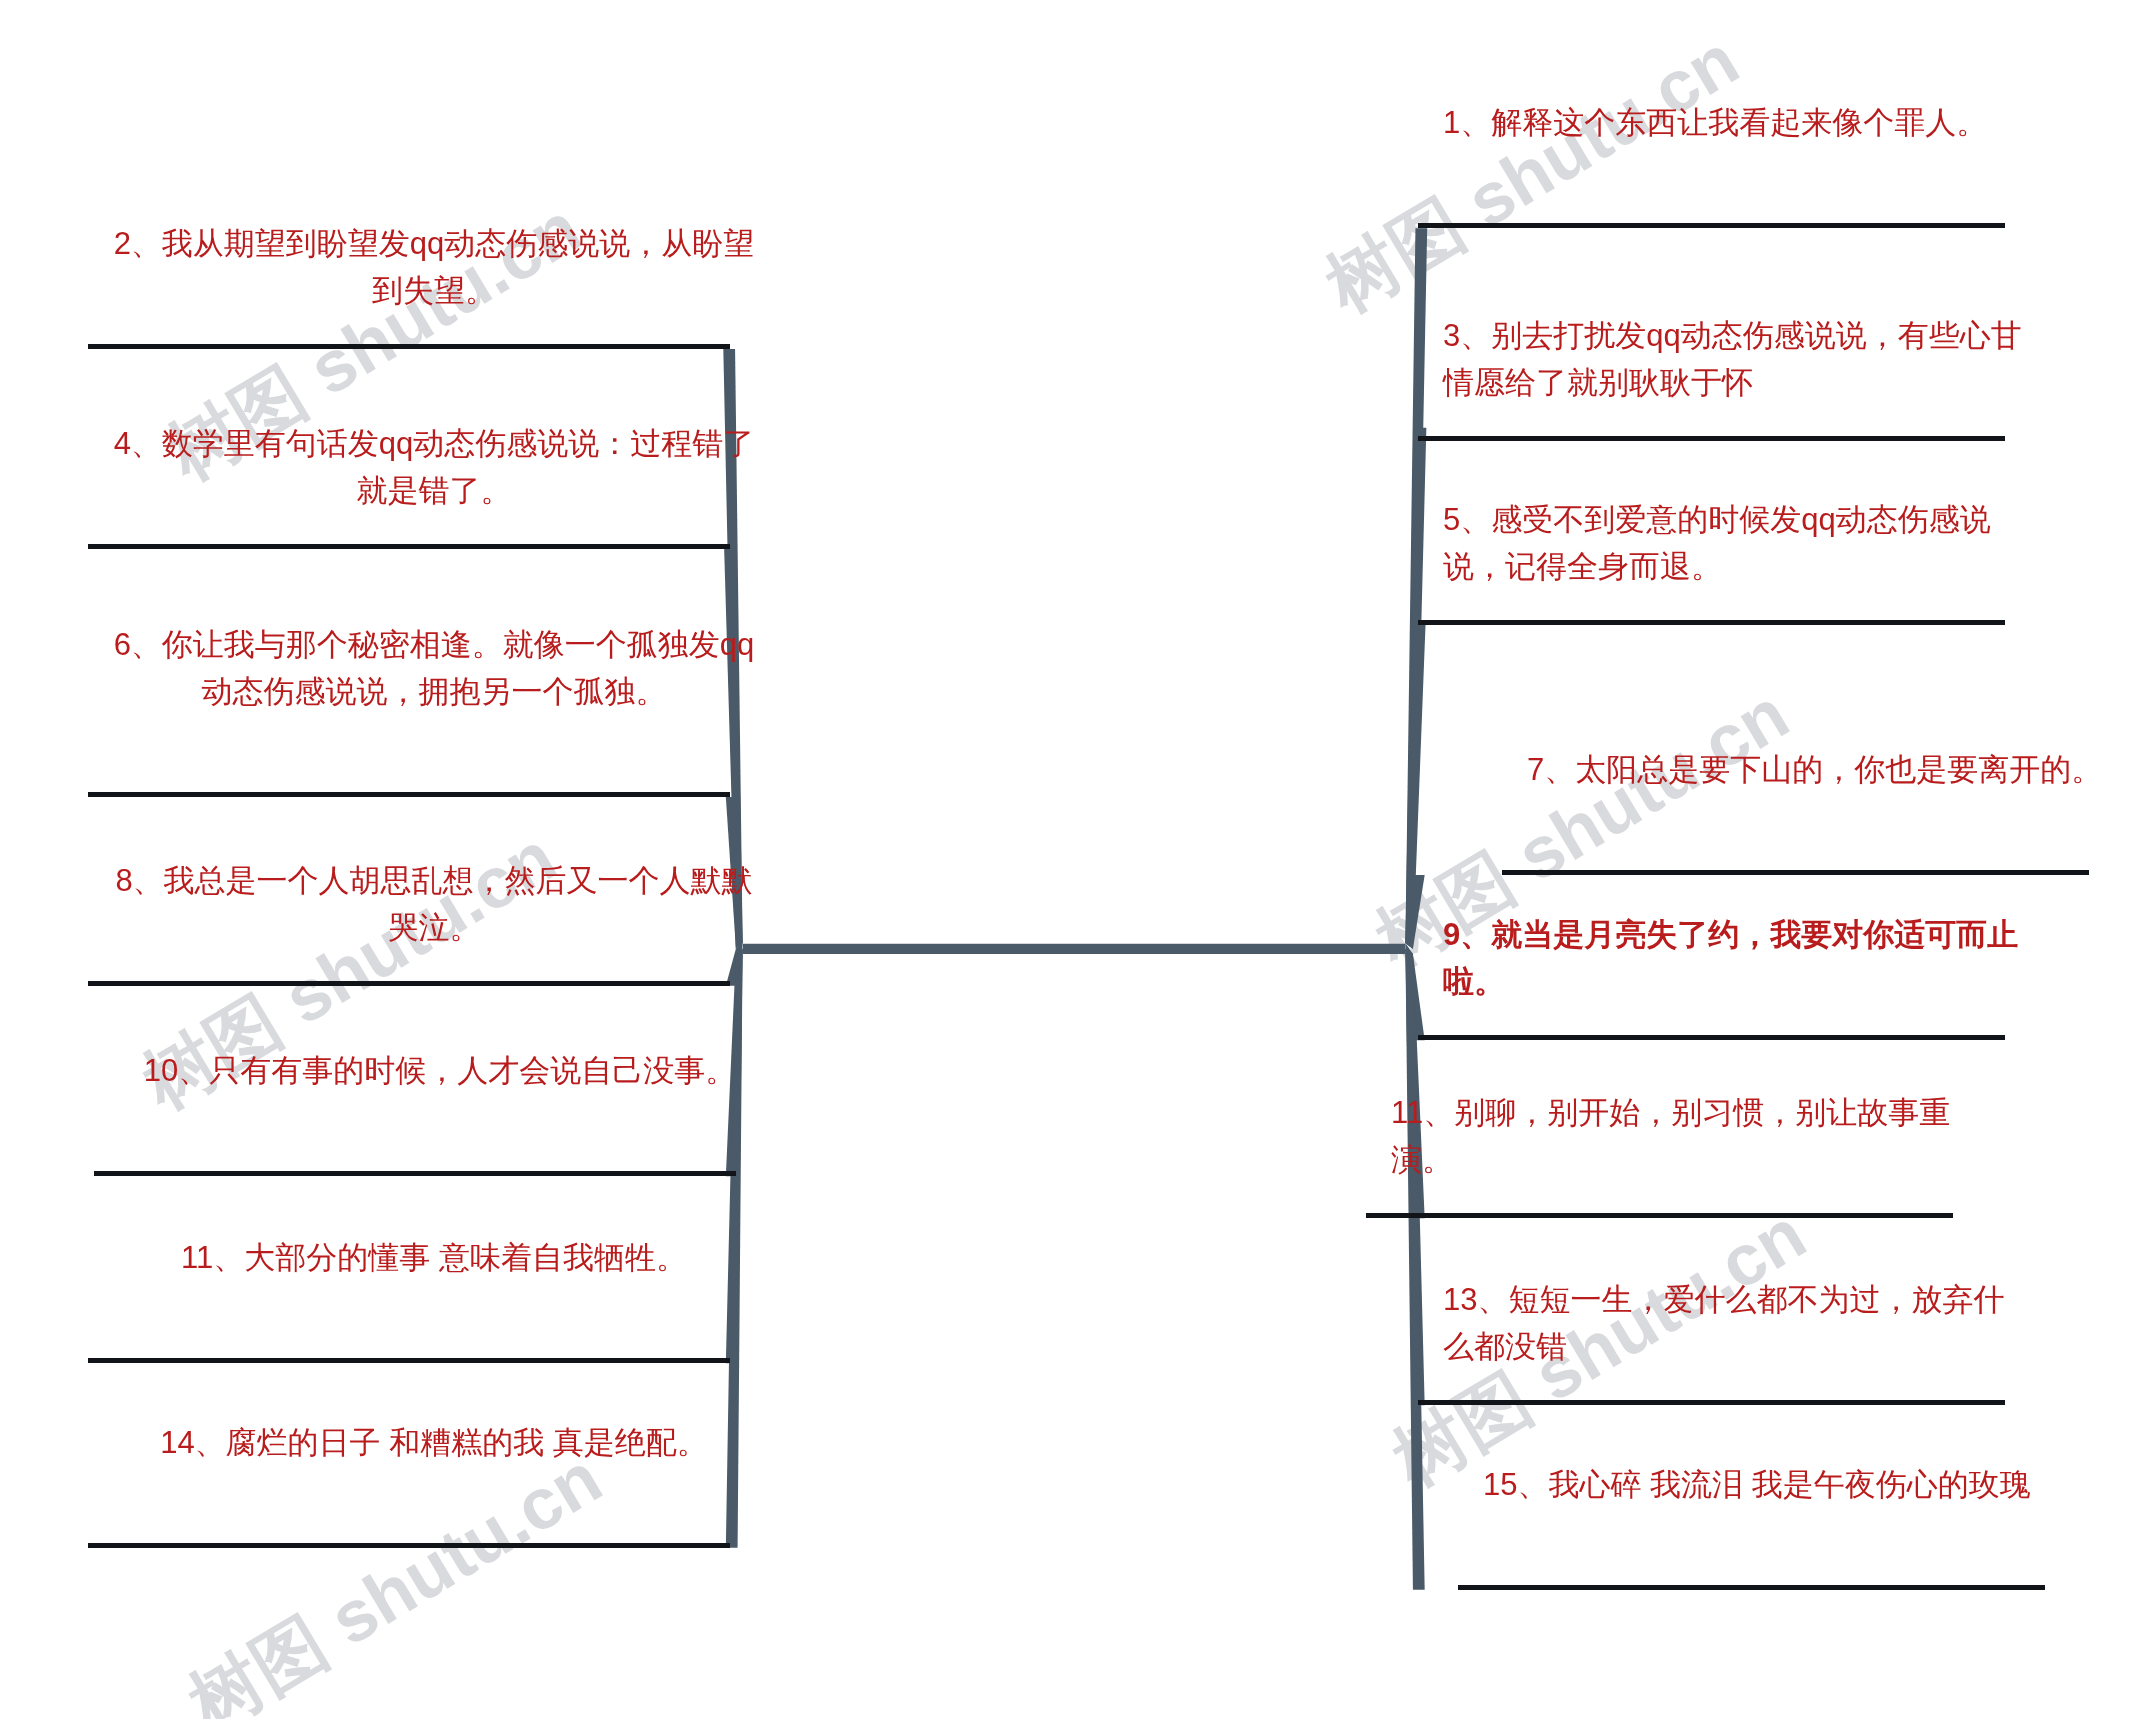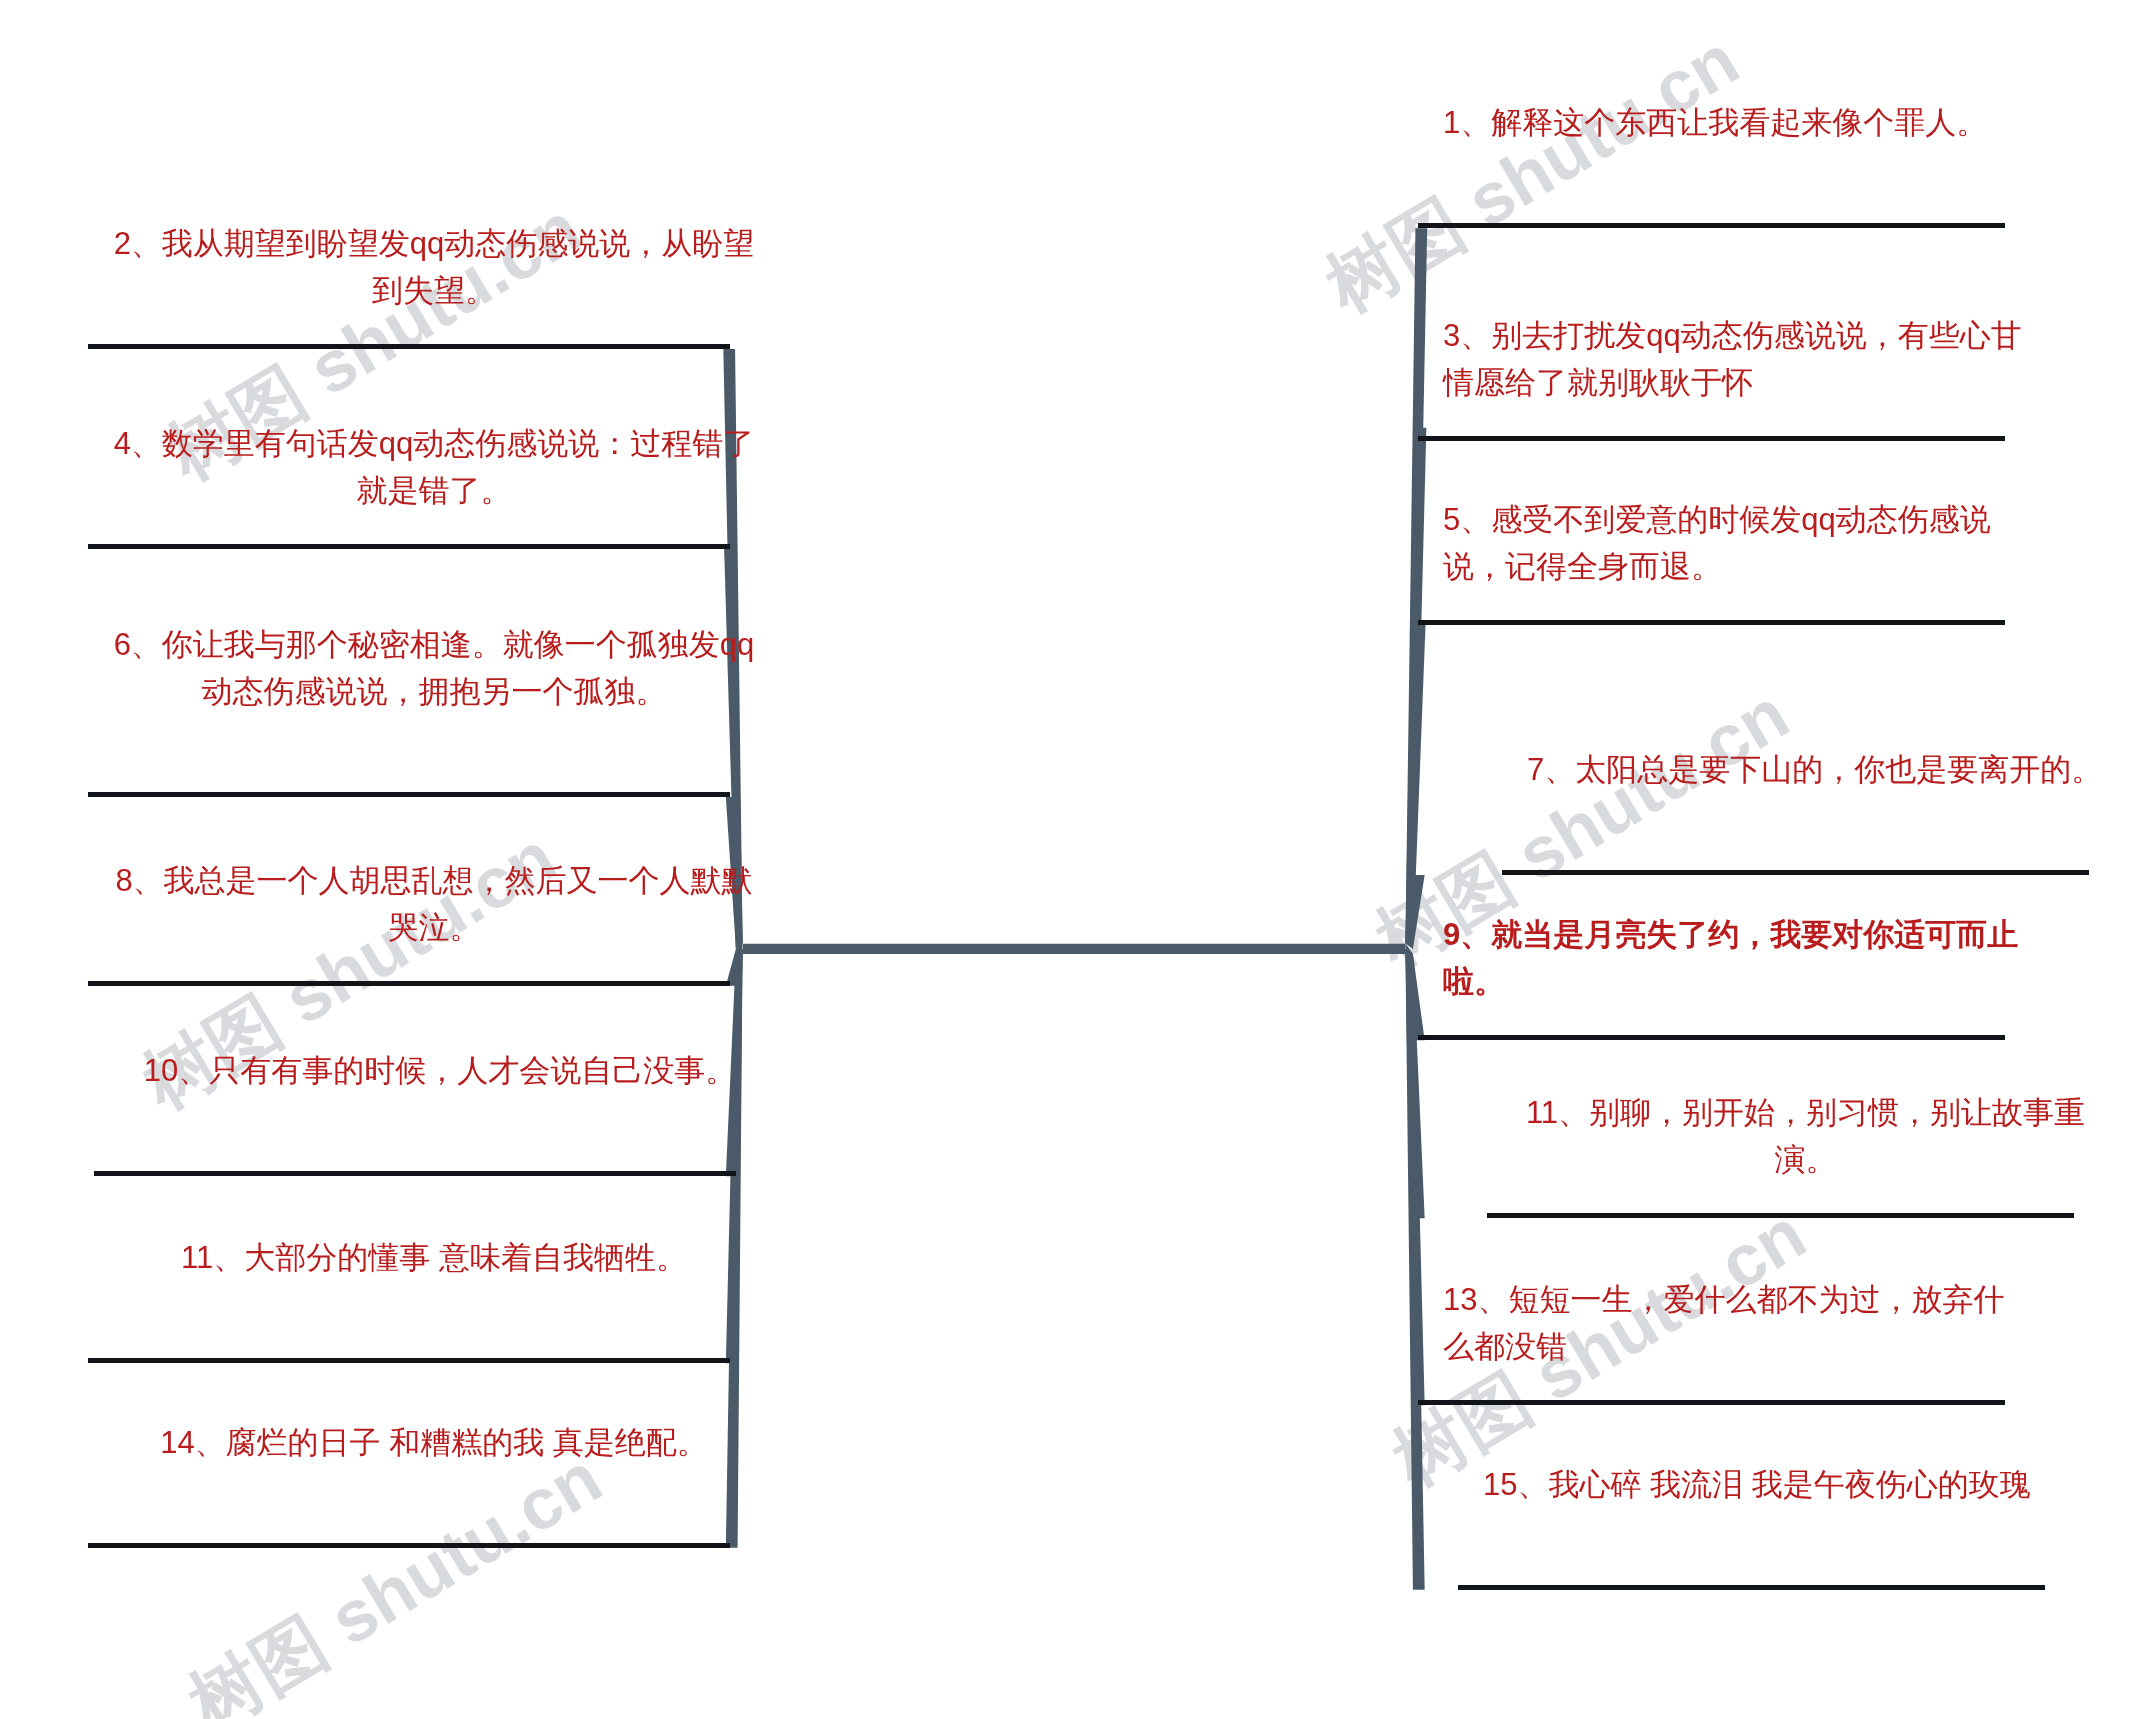--- a/index.html
+++ b/index.html
@@ -177,21 +177,21 @@
   <div class="topic right" style="left:1502px; top:746px; width:587px; height:129px;">
     <div class="topic-text">7、太阳总是要下山的，你也是要离开的。</div>
     <div class="underline" style="width:587px;"></div>
   </div>
 
   <div class="topic right" style="left:1418px; top:911px; width:587px; height:129px;font-weight:bold;">
     <div class="topic-text">9、就当是月亮失了约，我要对你适可而止啦。</div>
     <div class="underline" style="width:587px;"></div>
   </div>
 
-  <div class="topic right" style="left:1487px; top:1089px; width:587px; height:129px;text-align:center;">
+  <div class="topic right" style="left:1366px; top:1089px; width:587px; height:129px;">
     <div class="topic-text">11、别聊，别开始，别习惯，别让故事重演。</div>
     <div class="underline" style="width:587px;"></div>
   </div>
 
   <div class="topic right" style="left:1418px; top:1276px; width:587px; height:129px;">
     <div class="topic-text">13、短短一生，爱什么都不为过，放弃什么都没错</div>
     <div class="underline" style="width:587px;"></div>
   </div>
 
   <div class="topic right" style="left:1458px; top:1461px; width:587px; height:129px;">

